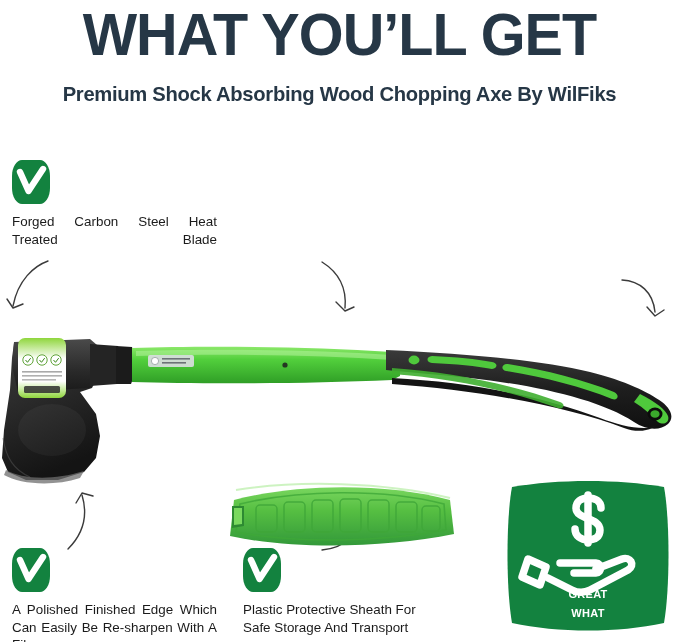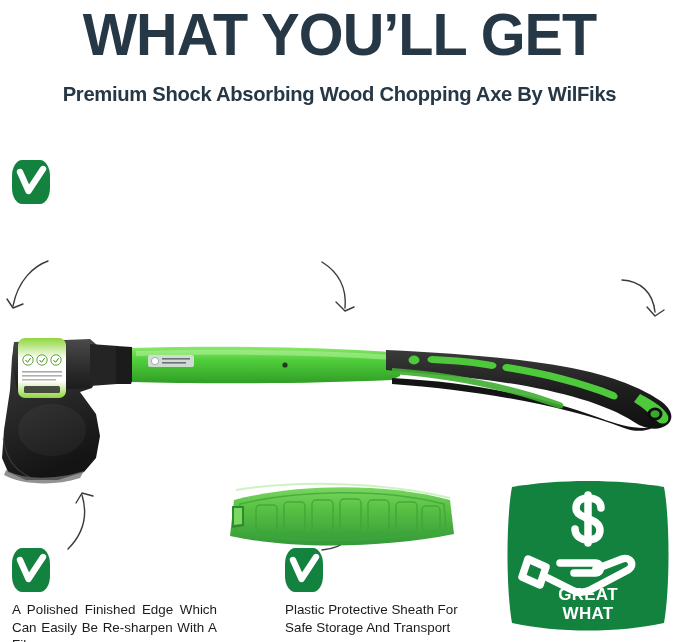--- a/index.html
+++ b/index.html
@@ -56,59 +56,60 @@
     font-weight:normal;
   }
   .just{text-align:justify;}
   .just:after{content:"";display:inline-block;width:100%;}
 
   
   #f1{left:12px;top:160px;width:205px;}
   #f2{left:243px;top:160px;width:212px;}
   #f3{left:468px;top:160px;width:196px;}
   #f4{left:12px;top:548px;width:205px;}
-  #f5{left:243px;top:548px;width:200px;margin-left:42px;}
+  #f5{left:243px;top:548px;width:200px;}
 
   
   .arrow{position:absolute;pointer-events:none;}
   #a1{left:4px;top:258px;}
   #a2{left:318px;top:258px;}
   #a3{left:620px;top:268px;}
   #a4{left:62px;top:487px;}
   #a5{left:320px;top:500px;}
 
   
   #axe{position:absolute;left:0;top:318px;}
 
   
   #sheath{position:absolute;left:224px;top:482px;}
 
   
   #gv{position:absolute;left:498px;top:477px;}
   .gv-text{
     position:absolute;left:498px;top:585px;width:180px;
     text-align:center;color:#ffffff;
-    font-weight:bold;font-size:17px;line-height:19px;
+    font-weight:bold;font-size:11px;line-height:19px;
     letter-spacing:0.3px;
   }
 </style>
 </head>
 <body>
 
 <div class="page">
 
   <div class="title">WHAT YOU’LL GET</div>
   <div class="subtitle">Premium Shock Absorbing Wood Chopping Axe By WilFiks</div>
 
   <div class="feature" id="f1">
     <div class="badge">
       <svg width="38" height="44" viewBox="0 0 38 44" aria-hidden="true">
         <path d="M8 12 L16.5 31 L31 9" fill="none" stroke="#ffffff" stroke-width="6.4" stroke-linecap="round" stroke-linejoin="round"></path>
       </svg>
     </div>
+    <div class="ftext just">Forged Carbon Steel Heat Treated Blade</div>
   </div>
 
 
 
   <div class="feature" id="f4">
     <div class="badge">
       <svg width="38" height="44" viewBox="0 0 38 44" aria-hidden="true">
         <path d="M8 12 L16.5 31 L31 9" fill="none" stroke="#ffffff" stroke-width="6.4" stroke-linecap="round" stroke-linejoin="round"></path>
       </svg>
     </div>

